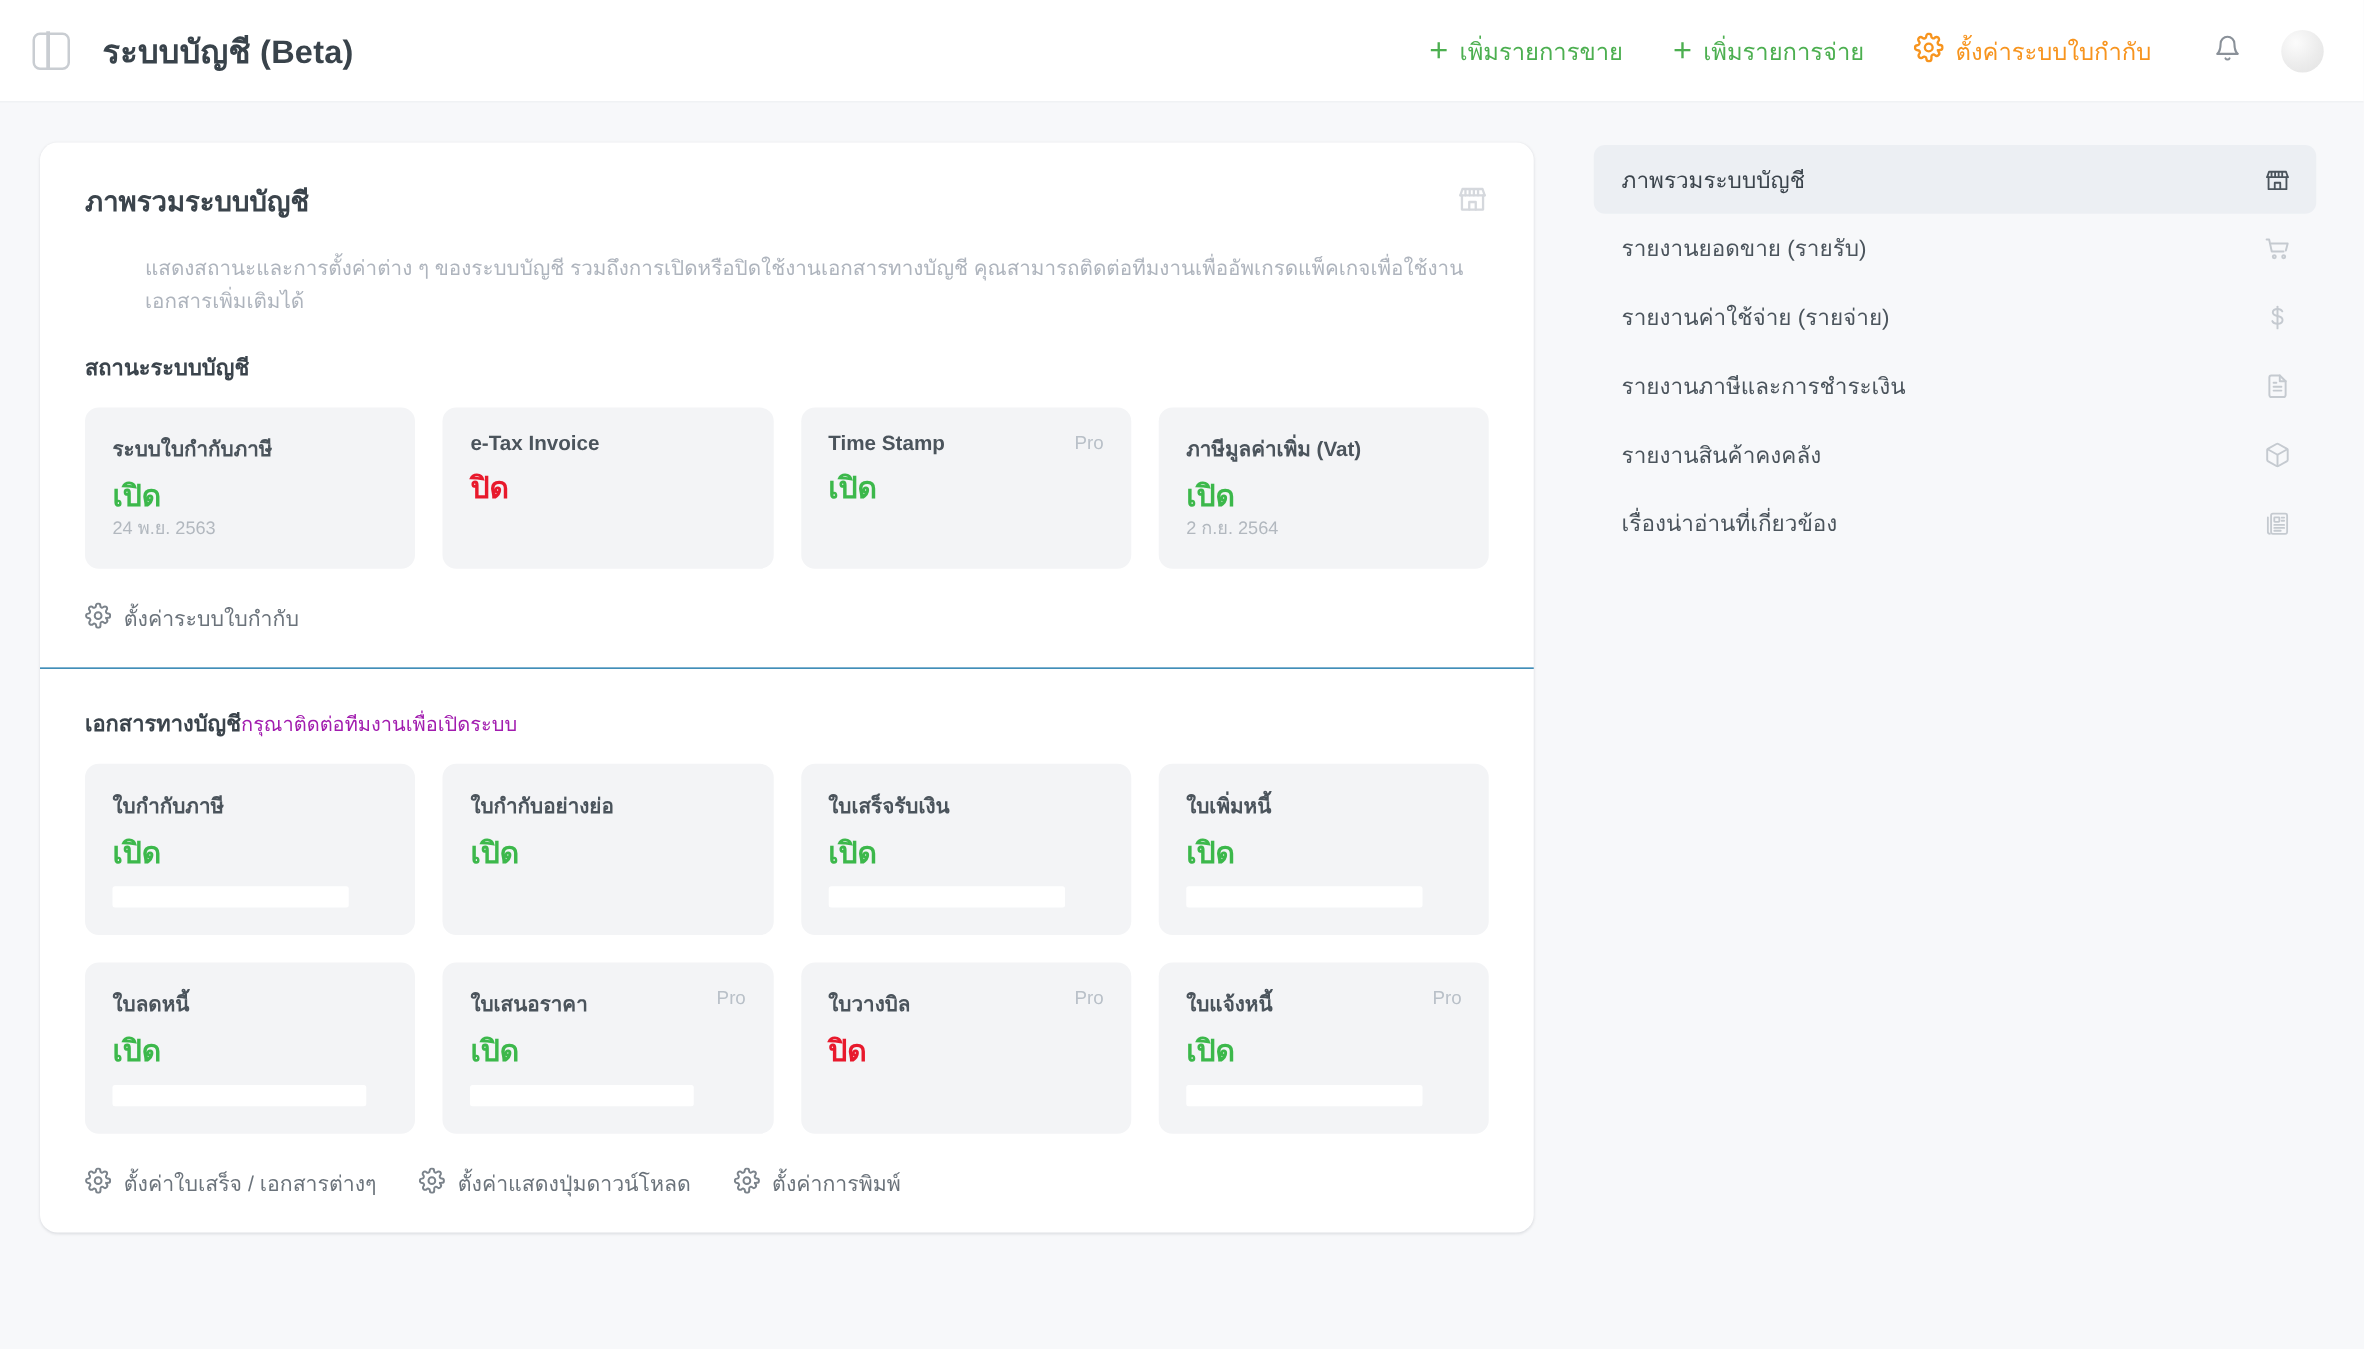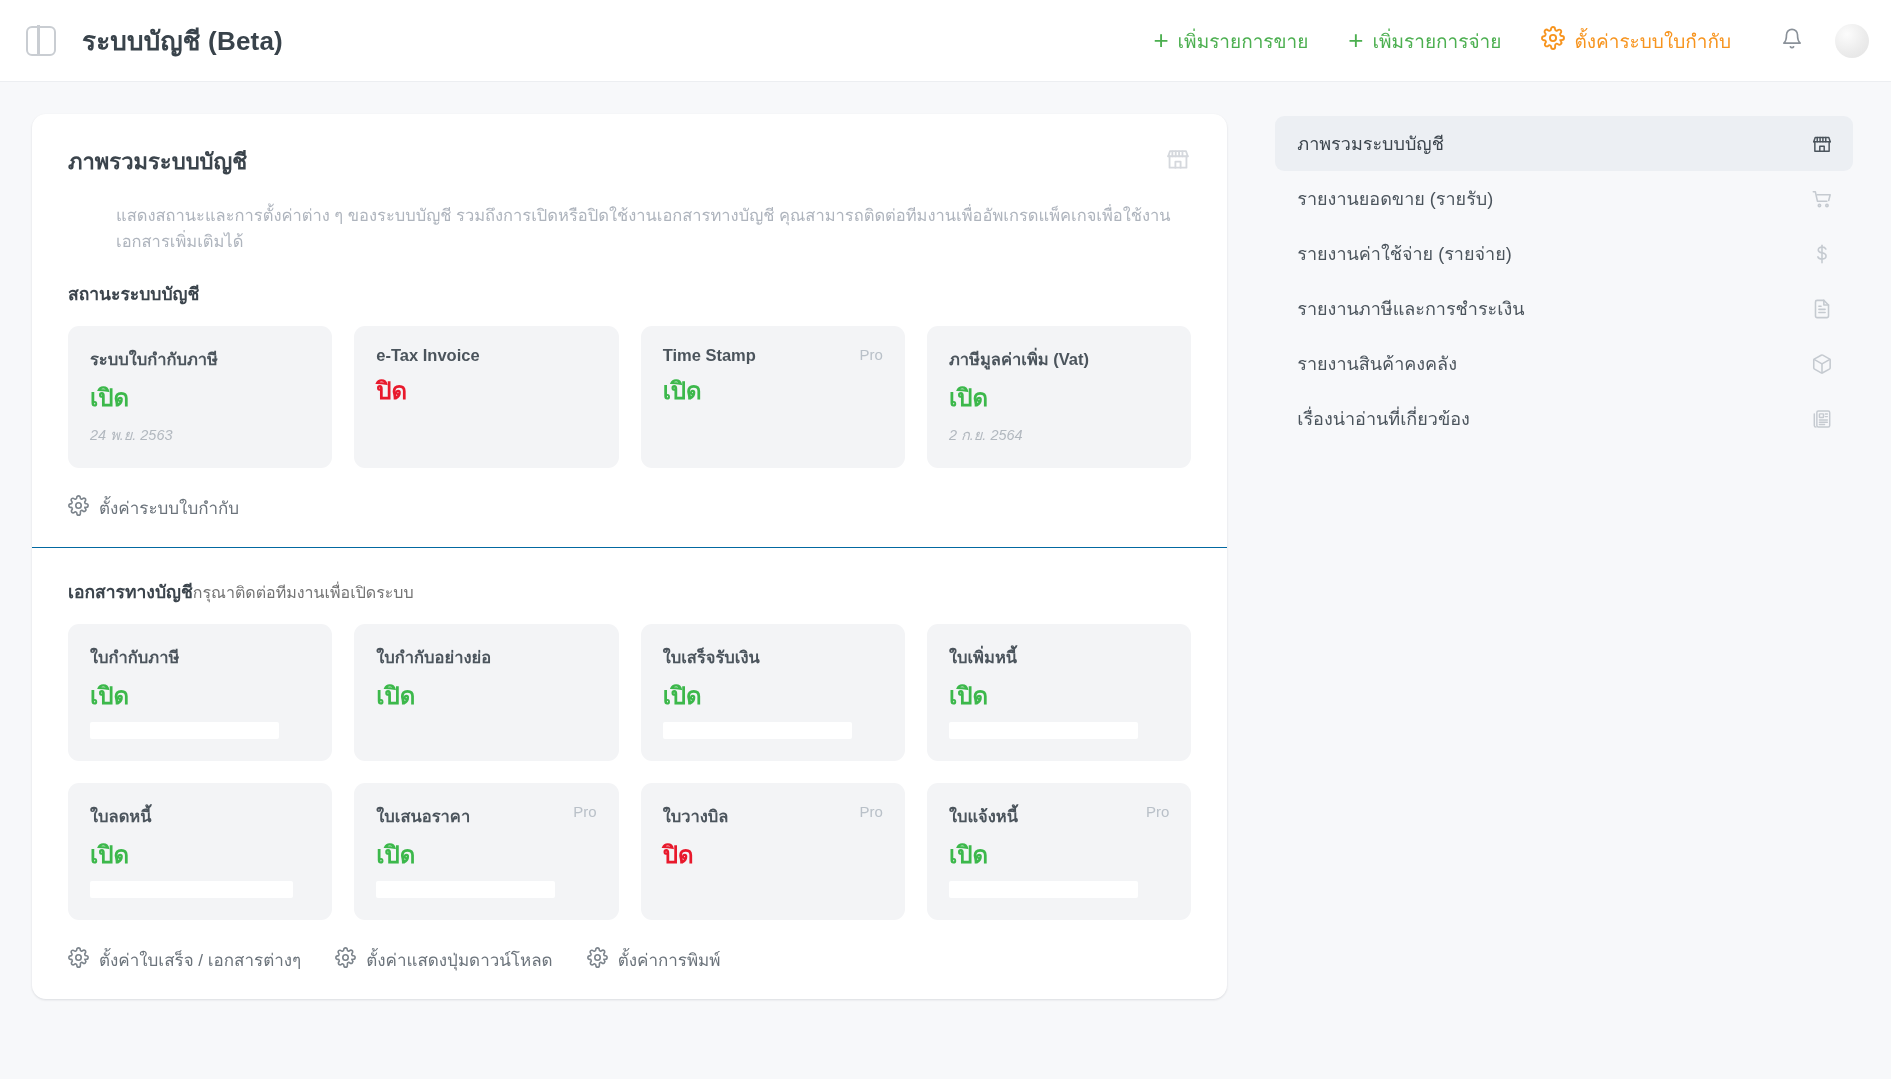--- a/index.html
+++ b/index.html
@@ -9,21 +9,21 @@
     font-family: "Liberation Sans", "DejaVu Sans", sans-serif;
     overflow: hidden;
   }
 
   
   .topbar {
     height: 82px; width: 100%;
     background: #ffffff;
     border-bottom: 1px solid #eceef1;
     display: flex; align-items: center;
-    padding: 0 22px 0 26px;
+    padding: 0 32px 0 26px;
     position: relative;
   }
   .panel-toggle {
     width: 30px; height: 30px;
     border: 2.5px solid #c9cdd2; border-radius: 6px;
     position: relative; flex: 0 0 auto;
     cursor: pointer;
   }
   .panel-toggle::after {
     content: ""; position: absolute;
@@ -81,21 +81,21 @@
   .store-ic { flex: 0 0 auto; margin-top: 2px; }
   .card-desc {
     margin-top: 24px; font-size: 16.5px; line-height: 1.55;
     color: #aeb4bd; max-width: 1120px; margin-left: 48px;
   }
   .sub-head {
     display: flex; align-items: baseline; justify-content: flex-start;
     margin-top: 26px;
   }
   .sub-title { font-size: 17.5px; font-weight: 700; color: #3b444c; }
-  .sub-note { font-size: 16px; color: #737373; }
+  .sub-note { font-size: 16px; color: #a21caf; }
 
   
   .grid {
     display: grid; grid-template-columns: repeat(4, 1fr);
     gap: 22px; margin-top: 18px;
   }
   .tile {
     background: #f3f4f6; border-radius: 11px;
     padding: 20px 22px 22px 22px;
     min-height: 118px;
@@ -107,21 +107,21 @@
     display: flex; align-items: flex-start; justify-content: space-between;
     gap: 10px;
   }
   .tile-name { font-size: 16.5px; font-weight: 700; color: #4b545c; }
   .pro-badge { font-size: 15px; color: #b9c0c8; font-weight: 400; text-align: center; }
   .tile-status {
     margin-top: 14px; font-size: 24px; font-weight: 700; line-height: 1;
   }
   .st-open { color: #3cb84b; }
   .st-closed { color: #e8192c; }
-  .tile-date { margin-top: 13px; font-size: 14.5px; color: #b2b8bf; font-style: italic; }
+  .tile-date { margin-top: 0; font-size: 14.5px; color: #b2b8bf; }
   .tile-bar {
     margin-top: 14px; height: 17px; background: #ffffff;
     border-radius: 2px; width: 100%;
   }
 
   
   .links-row { display: flex; align-items: center; gap: 34px; margin-top: 26px; }
   .gear-link {
     display: flex; align-items: center; gap: 10px;
     font-size: 17px; color: #6b737b; cursor: pointer; white-space: nowrap;

